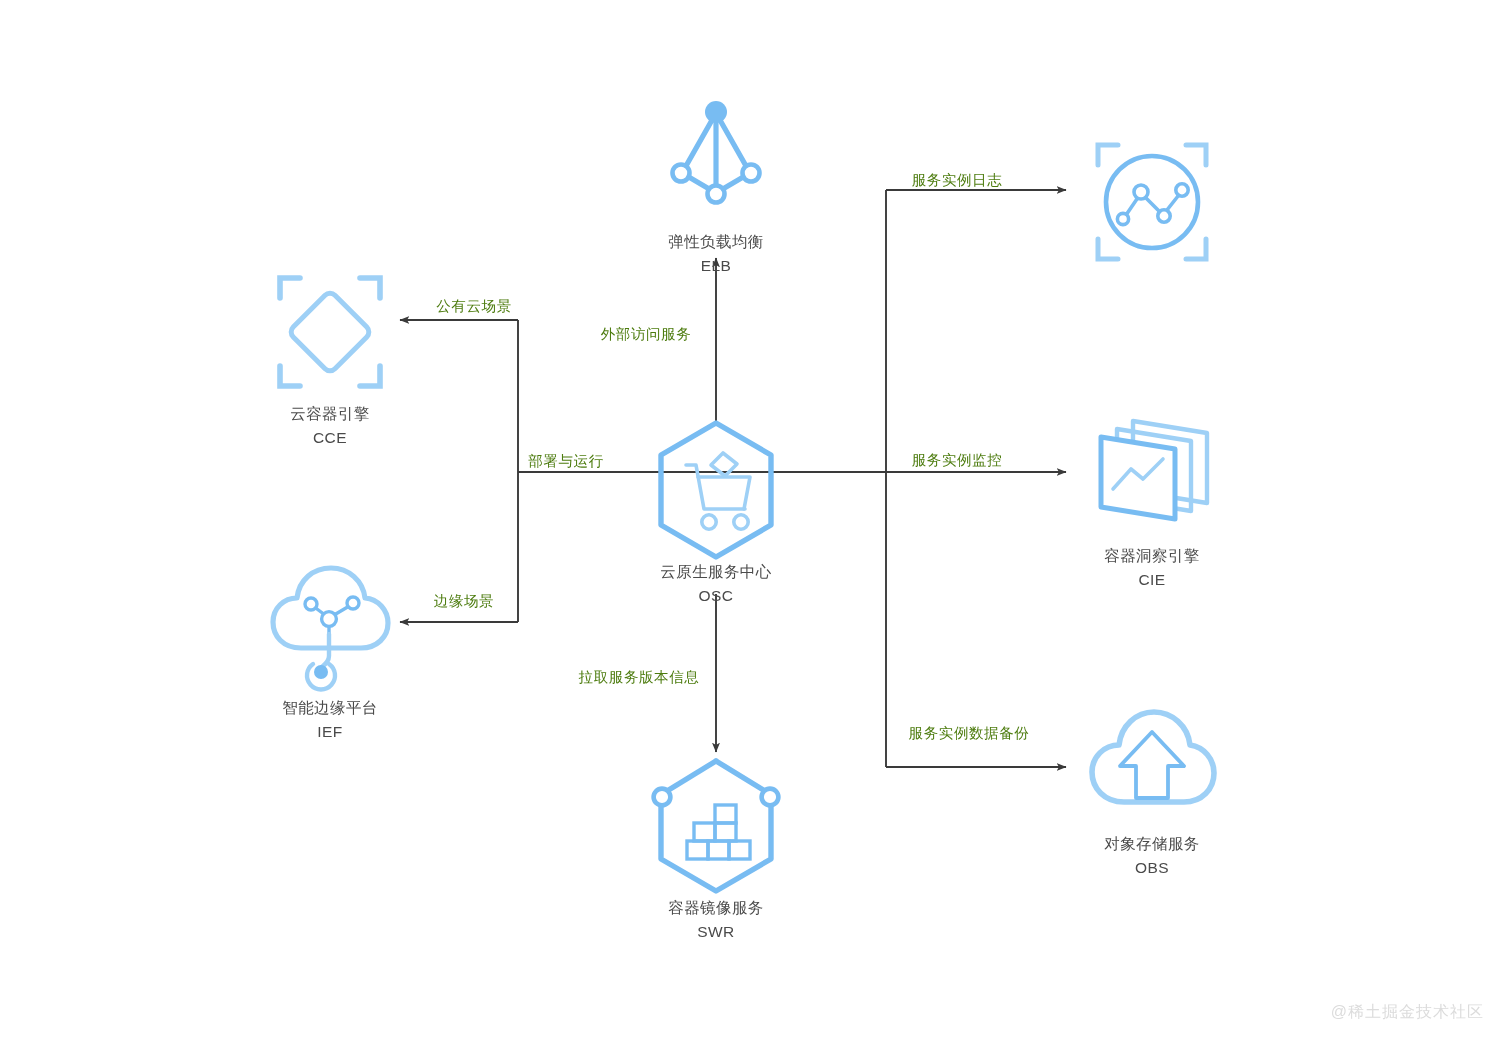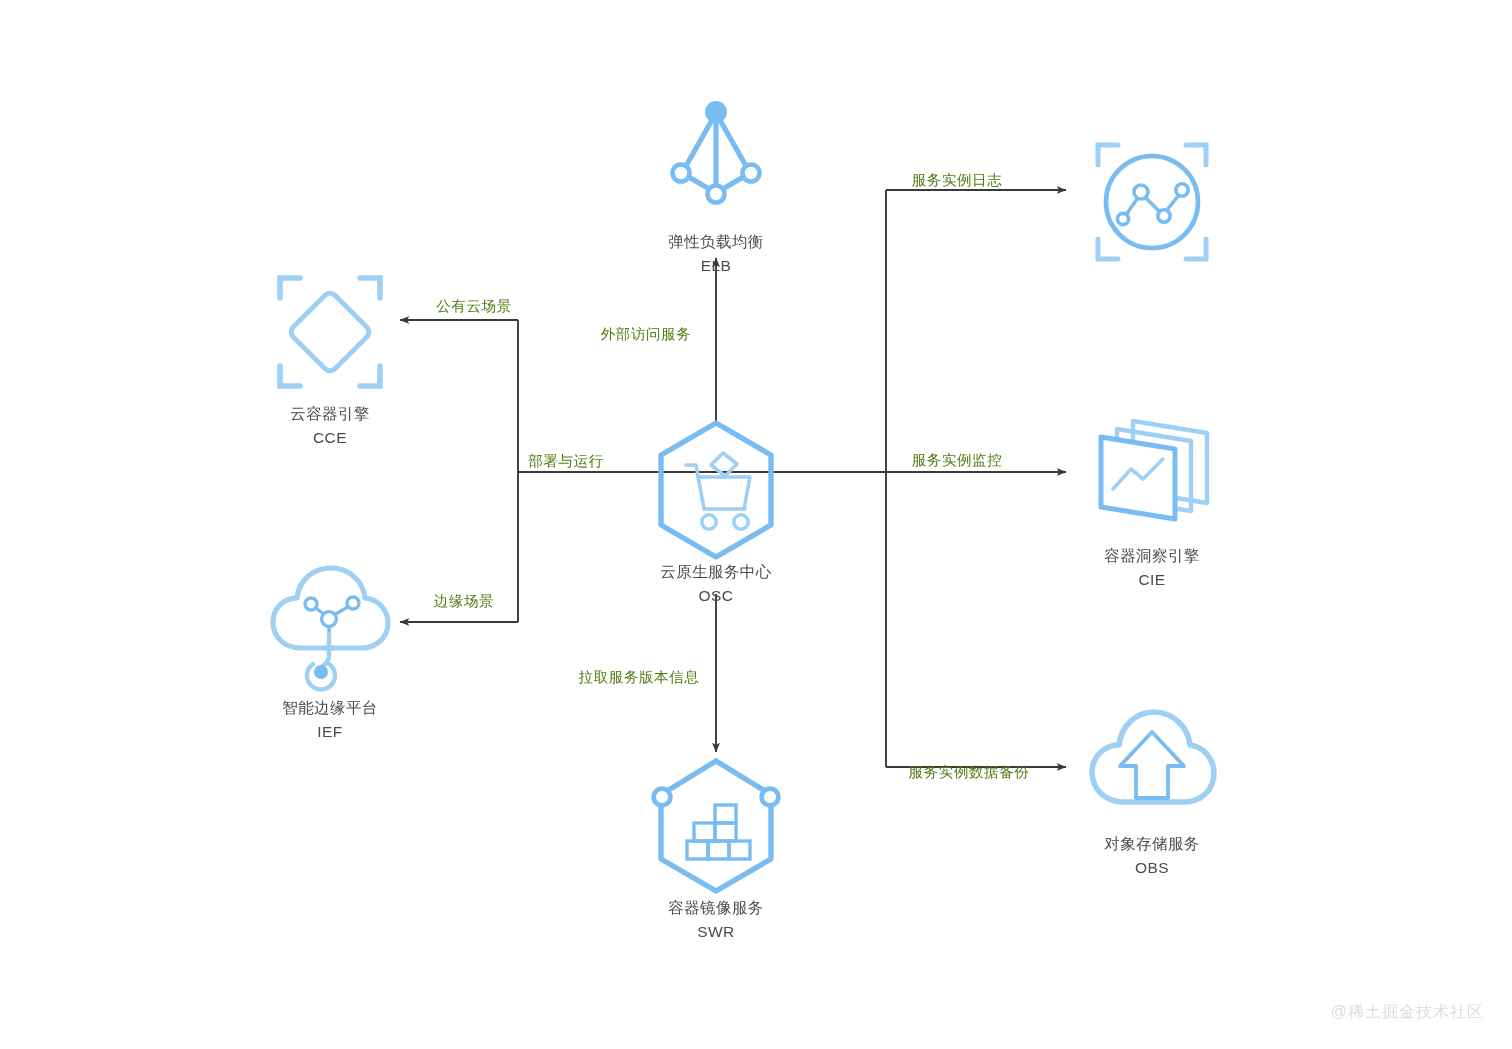--- a/index.html
+++ b/index.html
@@ -105,21 +105,21 @@
     </g>
   </svg>
 
   <div class="edge-label" style="left:474px;top:306px;">公有云场景</div>
   <div class="edge-label" style="left:622px;top:334px;margin-left:24px;">外部访问服务</div>
   <div class="edge-label" style="left:566px;top:461px;">部署与运行</div>
   <div class="edge-label" style="left:464px;top:601px;">边缘场景</div>
   <div class="edge-label" style="left:639px;top:677px;">拉取服务版本信息</div>
   <div class="edge-label" style="left:957px;top:180px;">服务实例日志</div>
   <div class="edge-label" style="left:957px;top:460px;">服务实例监控</div>
-  <div class="edge-label" style="left:969px;top:772px;">服务实例数据备份</div>
+  <div class="edge-label" style="left:969px;top:733px;">服务实例数据备份</div>
 
   <div class="node" style="left:716px;top:90px;">
     <div class="icon-wrap">
       <svg width="120" height="130" viewBox="0 0 120 130" xmlns="http://www.w3.org/2000/svg">
         <g stroke="#78bcf2" stroke-width="5.2" fill="none" stroke-linecap="round">
           <line x1="60" y1="18" x2="26" y2="78"></line>
           <line x1="60" y1="18" x2="94" y2="78"></line>
           <line x1="60" y1="18" x2="60" y2="98"></line>
           <line x1="26" y1="78" x2="60" y2="98"></line>
           <line x1="94" y1="78" x2="60" y2="98"></line>

